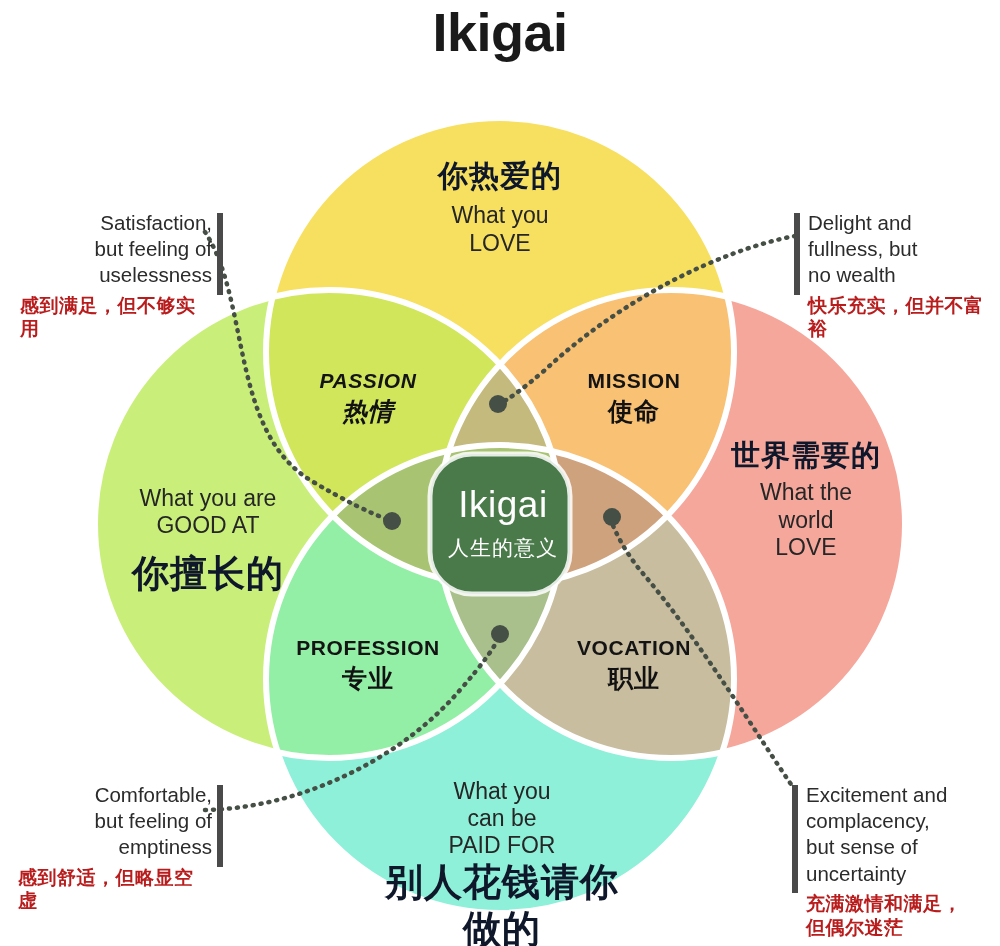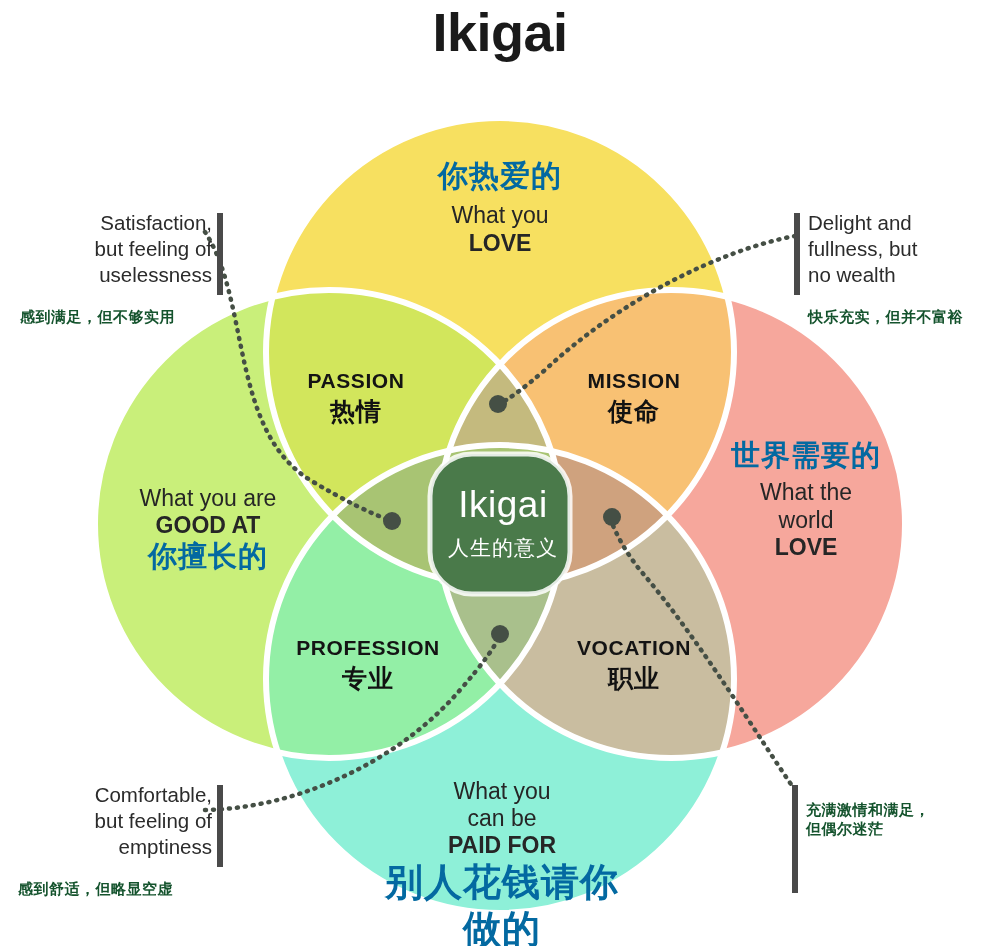--- a/index.html
+++ b/index.html
@@ -22,43 +22,43 @@
     letter-spacing:-0.5px;
     color:#1a1a1a;
     line-height:1.05;
   }
 
   
   svg.venn{position:absolute;left:0;top:0;width:1000px;height:946px;}
 
   
   .lbl{position:absolute;text-align:center;line-height:1.22;}
-  .cn{font-size:27px;font-weight:700;color:#0369a1;letter-spacing:1px;}
+  .cn{font-size:27px;font-weight:700;color:#0f172a;letter-spacing:1px;}
   .en{font-size:23px;font-weight:400;color:#262626;}
-  .en b{font-weight:700;}
+  .en b{font-weight:400;}
   .quad{font-size:21px;font-weight:800;letter-spacing:0.6px;color:#141414;}
   .quad-cn{font-size:25px;font-weight:700;color:#121212;margin-top:2px;letter-spacing:1px;}
 
   #love-label{left:370px;top:158px;width:260px;}
   #love-label .cn{font-size:30px;}
   #love-label .en{margin-top:6px;}
 
   #needs-label{left:700px;top:438px;width:212px;}
   #needs-label .cn{font-size:29px;}
   #needs-label .en{margin-top:6px;line-height:1.18;}
 
   #goodat-label{left:100px;top:485px;width:216px;}
   #goodat-label .en{line-height:1.18;}
-  #goodat-label .cn{font-size:29px;margin-top:0;}
+  #goodat-label .cn{font-size:37px;margin-top:12px;}
 
   #paid-label{left:372px;top:778px;width:260px;}
   #paid-label .en{line-height:1.18;}
   #paid-label .cn{font-size:38px;}
 
-  #passion-label{left:256px;top:368px;width:200px;}
+  #passion-label{left:268px;top:368px;width:200px;font-style:italic;}
   #mission-label{left:534px;top:368px;width:200px;}
   #profession-label{left:268px;top:635px;width:200px;}
   #vocation-label{left:534px;top:635px;width:200px;}
 
   
   #ikigai-center{
     position:absolute;left:423px;top:485px;width:160px;text-align:center;
   }
   #ikigai-center .ik-en{
     font-size:37px;color:#ffffff;font-weight:400;letter-spacing:0.5px;line-height:1.1;
@@ -66,21 +66,21 @@
   #ikigai-center .ik-cn{
     font-size:21px;color:#ffffff;font-weight:500;letter-spacing:1px;margin-top:8px;
   }
 
   
   .callout{position:absolute;}
   .callout .en-txt{
     font-size:20.5px;line-height:1.28;color:#2b2b2b;font-weight:400;white-space:pre-line;
   }
   .callout .cn-txt{
-    font-size:15px;line-height:1.25;color:#14532d;font-weight:700;margin-top:19px;letter-spacing:0.5px;
+    font-size:19px;line-height:1.25;color:#b91c1c;font-weight:700;margin-top:5px;letter-spacing:0.5px;
     white-space:pre-line;
   }
   .bar{position:absolute;width:6px;background:#4a4a4a;}
 
   
   #callout-tl{left:20px;top:210px;width:192px;text-align:right;}
   #callout-tl .bar{left:197px;top:3px;height:82px;}
   #callout-tl .cn-txt{text-align:left;}
   
   #callout-tr{left:808px;top:210px;width:190px;text-align:left;}
@@ -279,17 +279,21 @@
   <div class="callout" id="callout-bl">
     <div class="bar"></div>
     <div class="en-txt">Comfortable,
 but feeling of
 emptiness</div>
     <div class="cn-txt">感到舒适，但略显空虚</div>
   </div>
 
   <div class="callout" id="callout-br">
     <div class="bar"></div>
+    <div class="en-txt">Excitement and
+complacency,
+but sense of
+uncertainty</div>
     <div class="cn-txt">充满激情和满足，
 但偶尔迷茫</div>
   </div>
 
 </div>
 
 </body></html>

